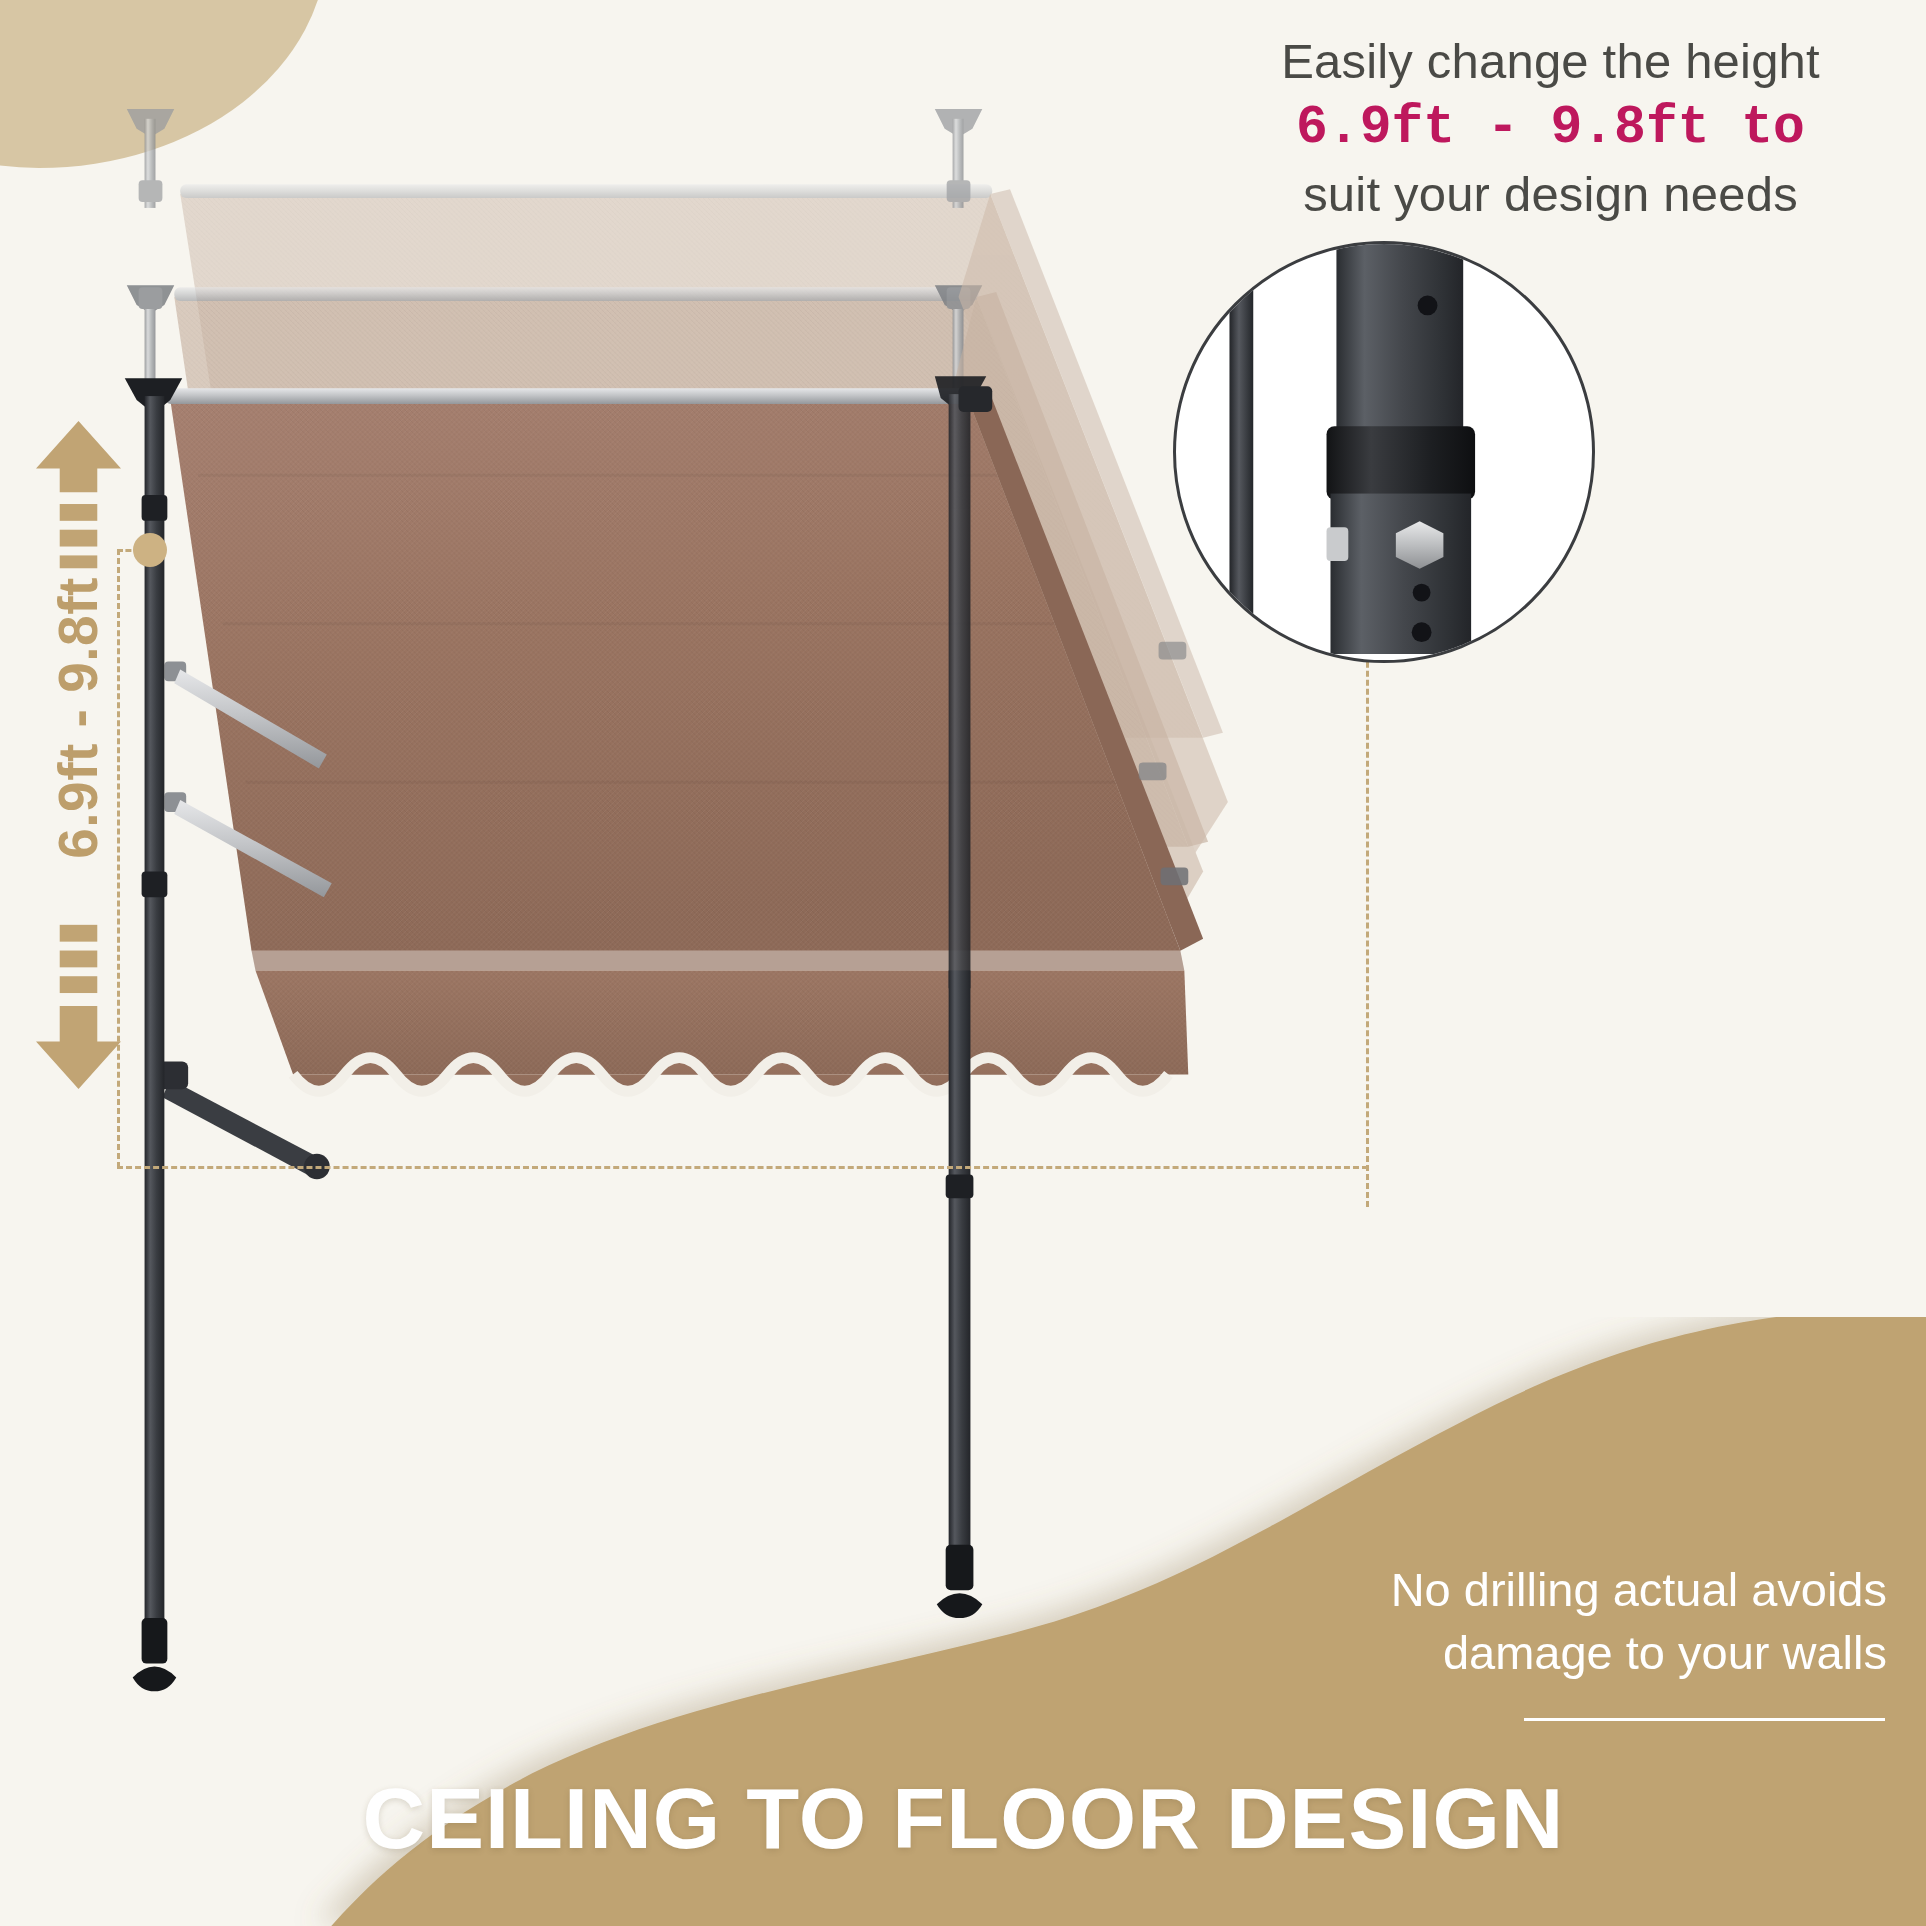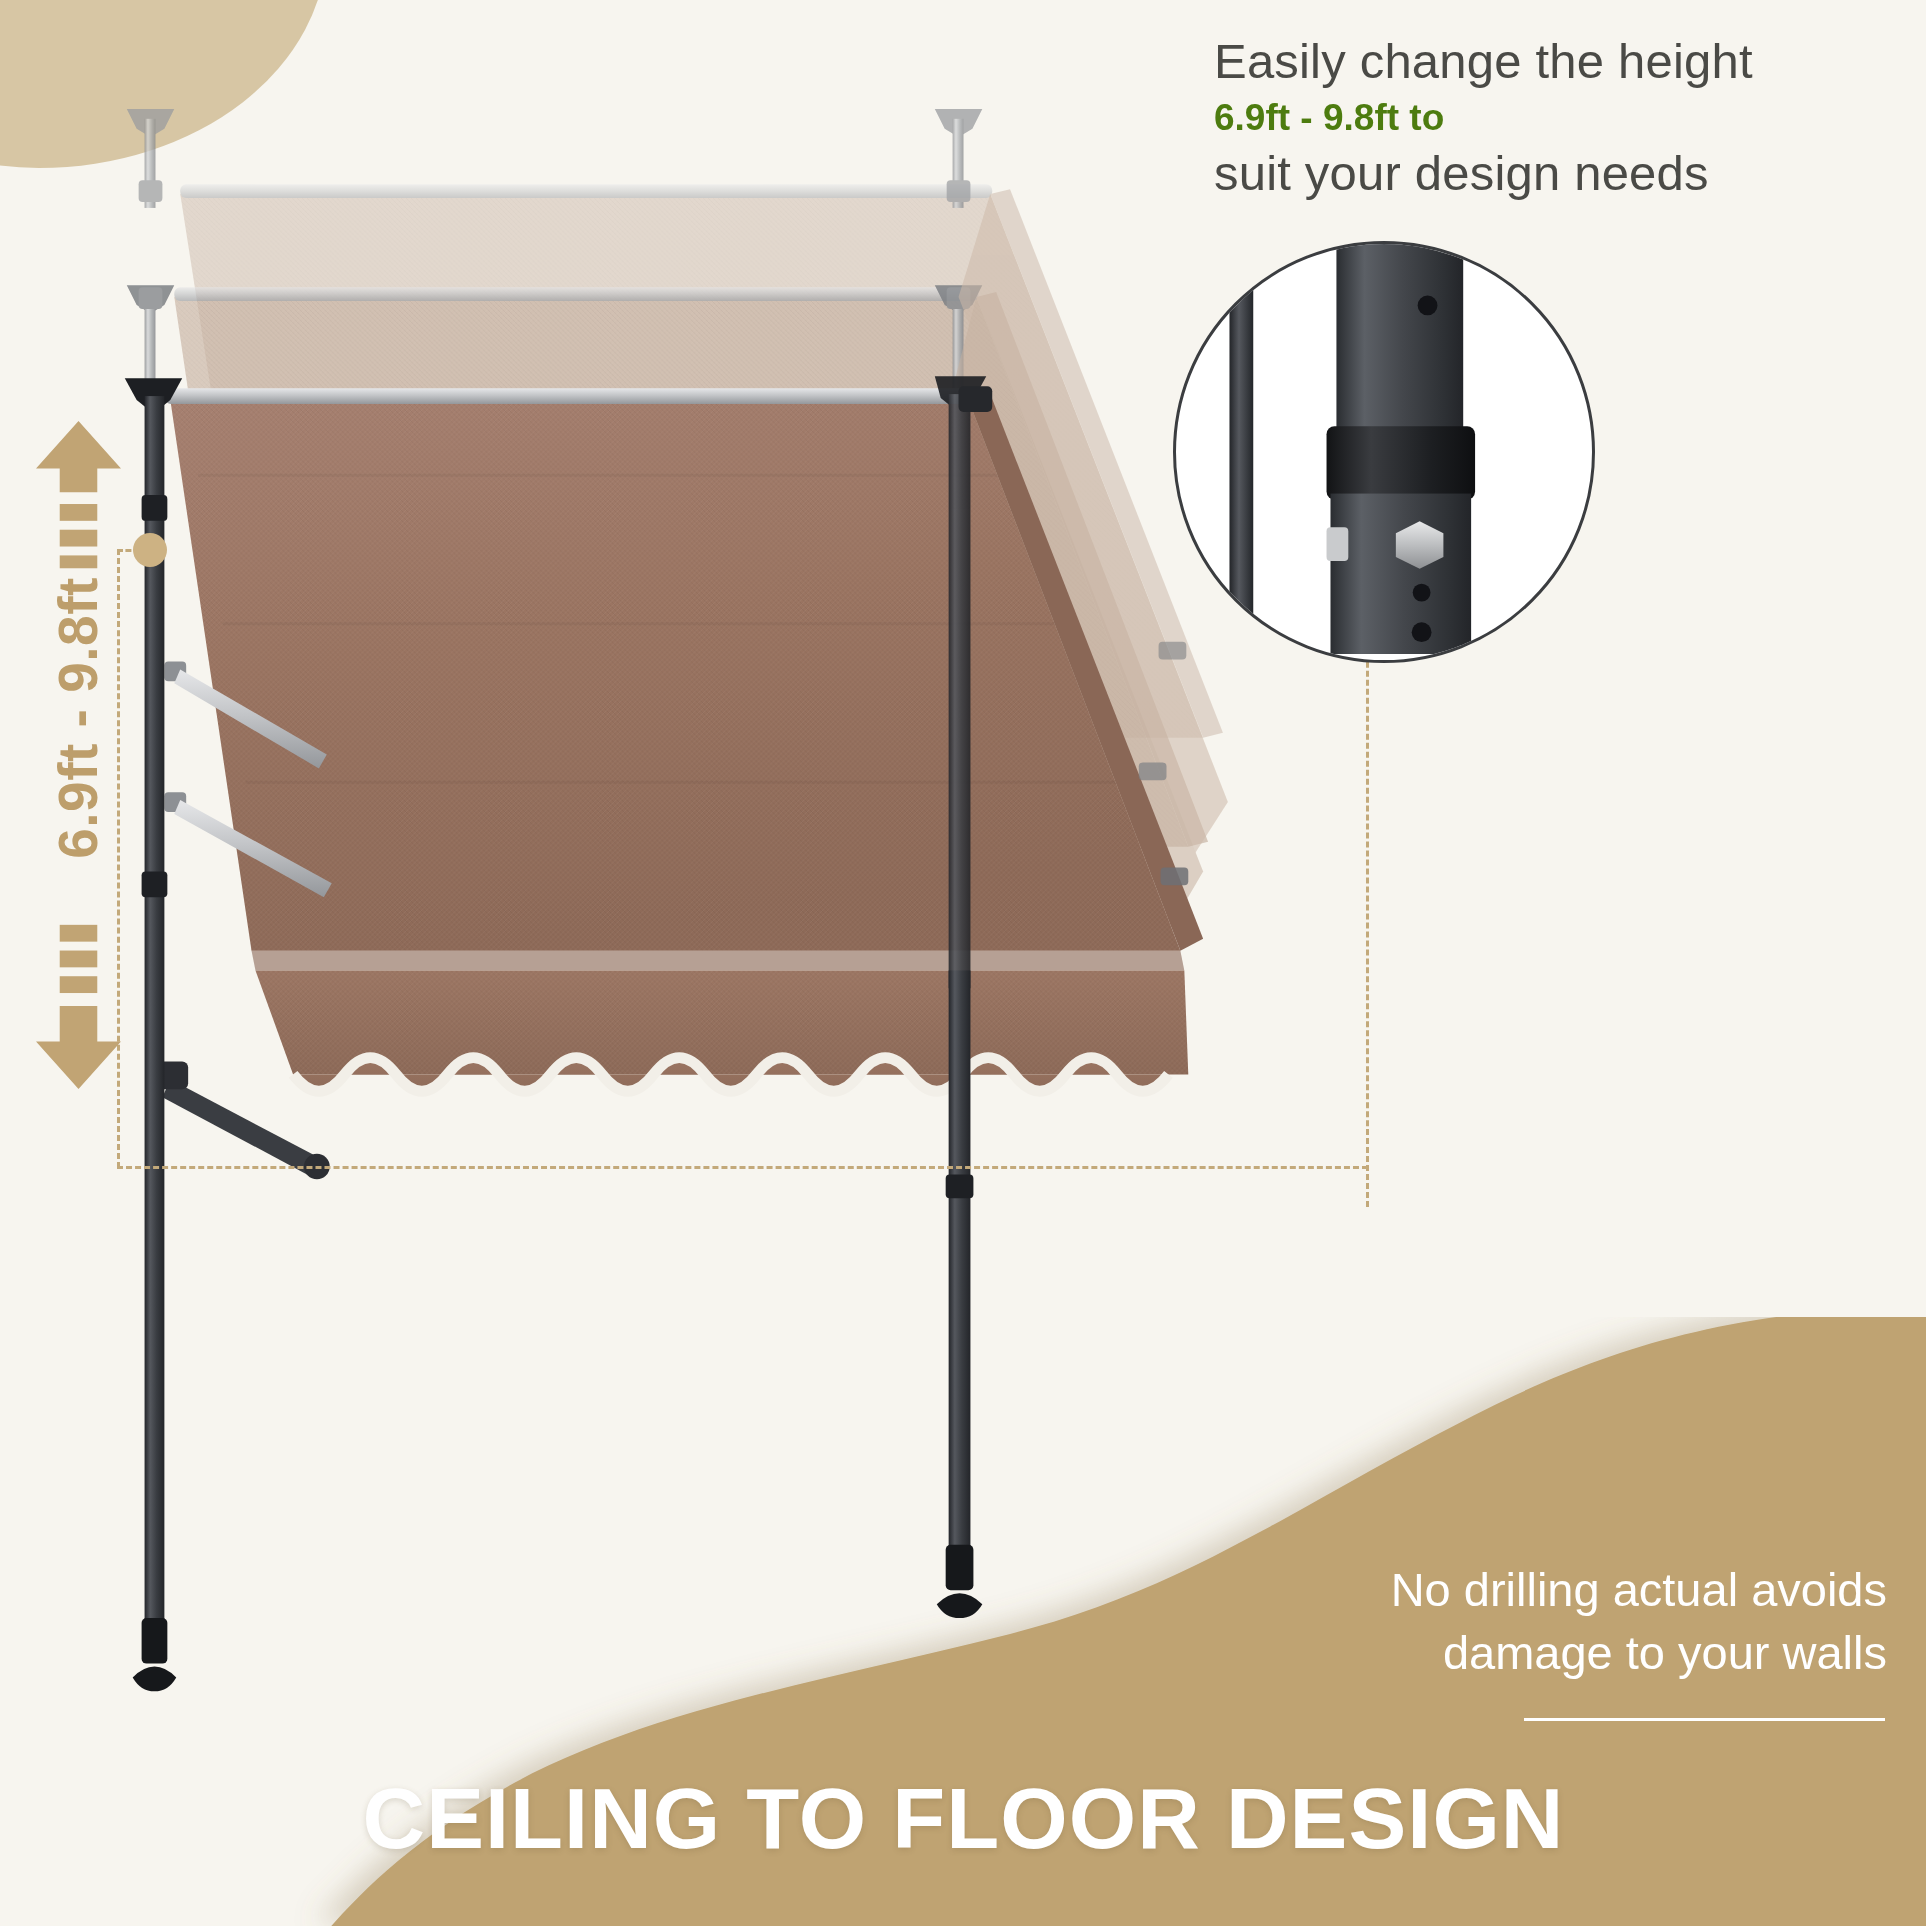--- a/index.html
+++ b/index.html
@@ -14,28 +14,28 @@
   
   .corner-blob{
     position:absolute;left:-208px;top:-248px;width:535px;height:416px;
     background:#d7c6a4;border-radius:0 0 70% 60%;
   }
   .wave-svg{position:absolute;left:0;top:1317px;width:1927px;height:614px;}
 
   
   .tr-text{
     position:absolute;right:40px;top:30px;width:673px;
-    text-align:left;line-height:1.30;
+    text-align:center;line-height:1.30;
   }
   .tr-line{
     font-size:49px;color:#4a4a46;font-weight:400;letter-spacing:0.2px;
     white-space:nowrap;
   }
   .tr-line.em{
-    font-size:37px;color:#4d7c0f;font-weight:bold;letter-spacing:0px;
+    font-size:53px;color:#be185d;font-weight:bold;letter-spacing:0px;font-family:Liberation Mono, monospace;
   }
 
   .br-text{
     position:absolute;right:40px;top:1559px;width:693px;text-align:right;
     line-height:1.34;
   }
   .br-line{font-size:47px;color:#ffffff;font-weight:400;white-space:nowrap;}
   .br-rule{
     position:absolute;right:42px;top:1718px;width:361px;height:3px;background:#ffffff;
   }

